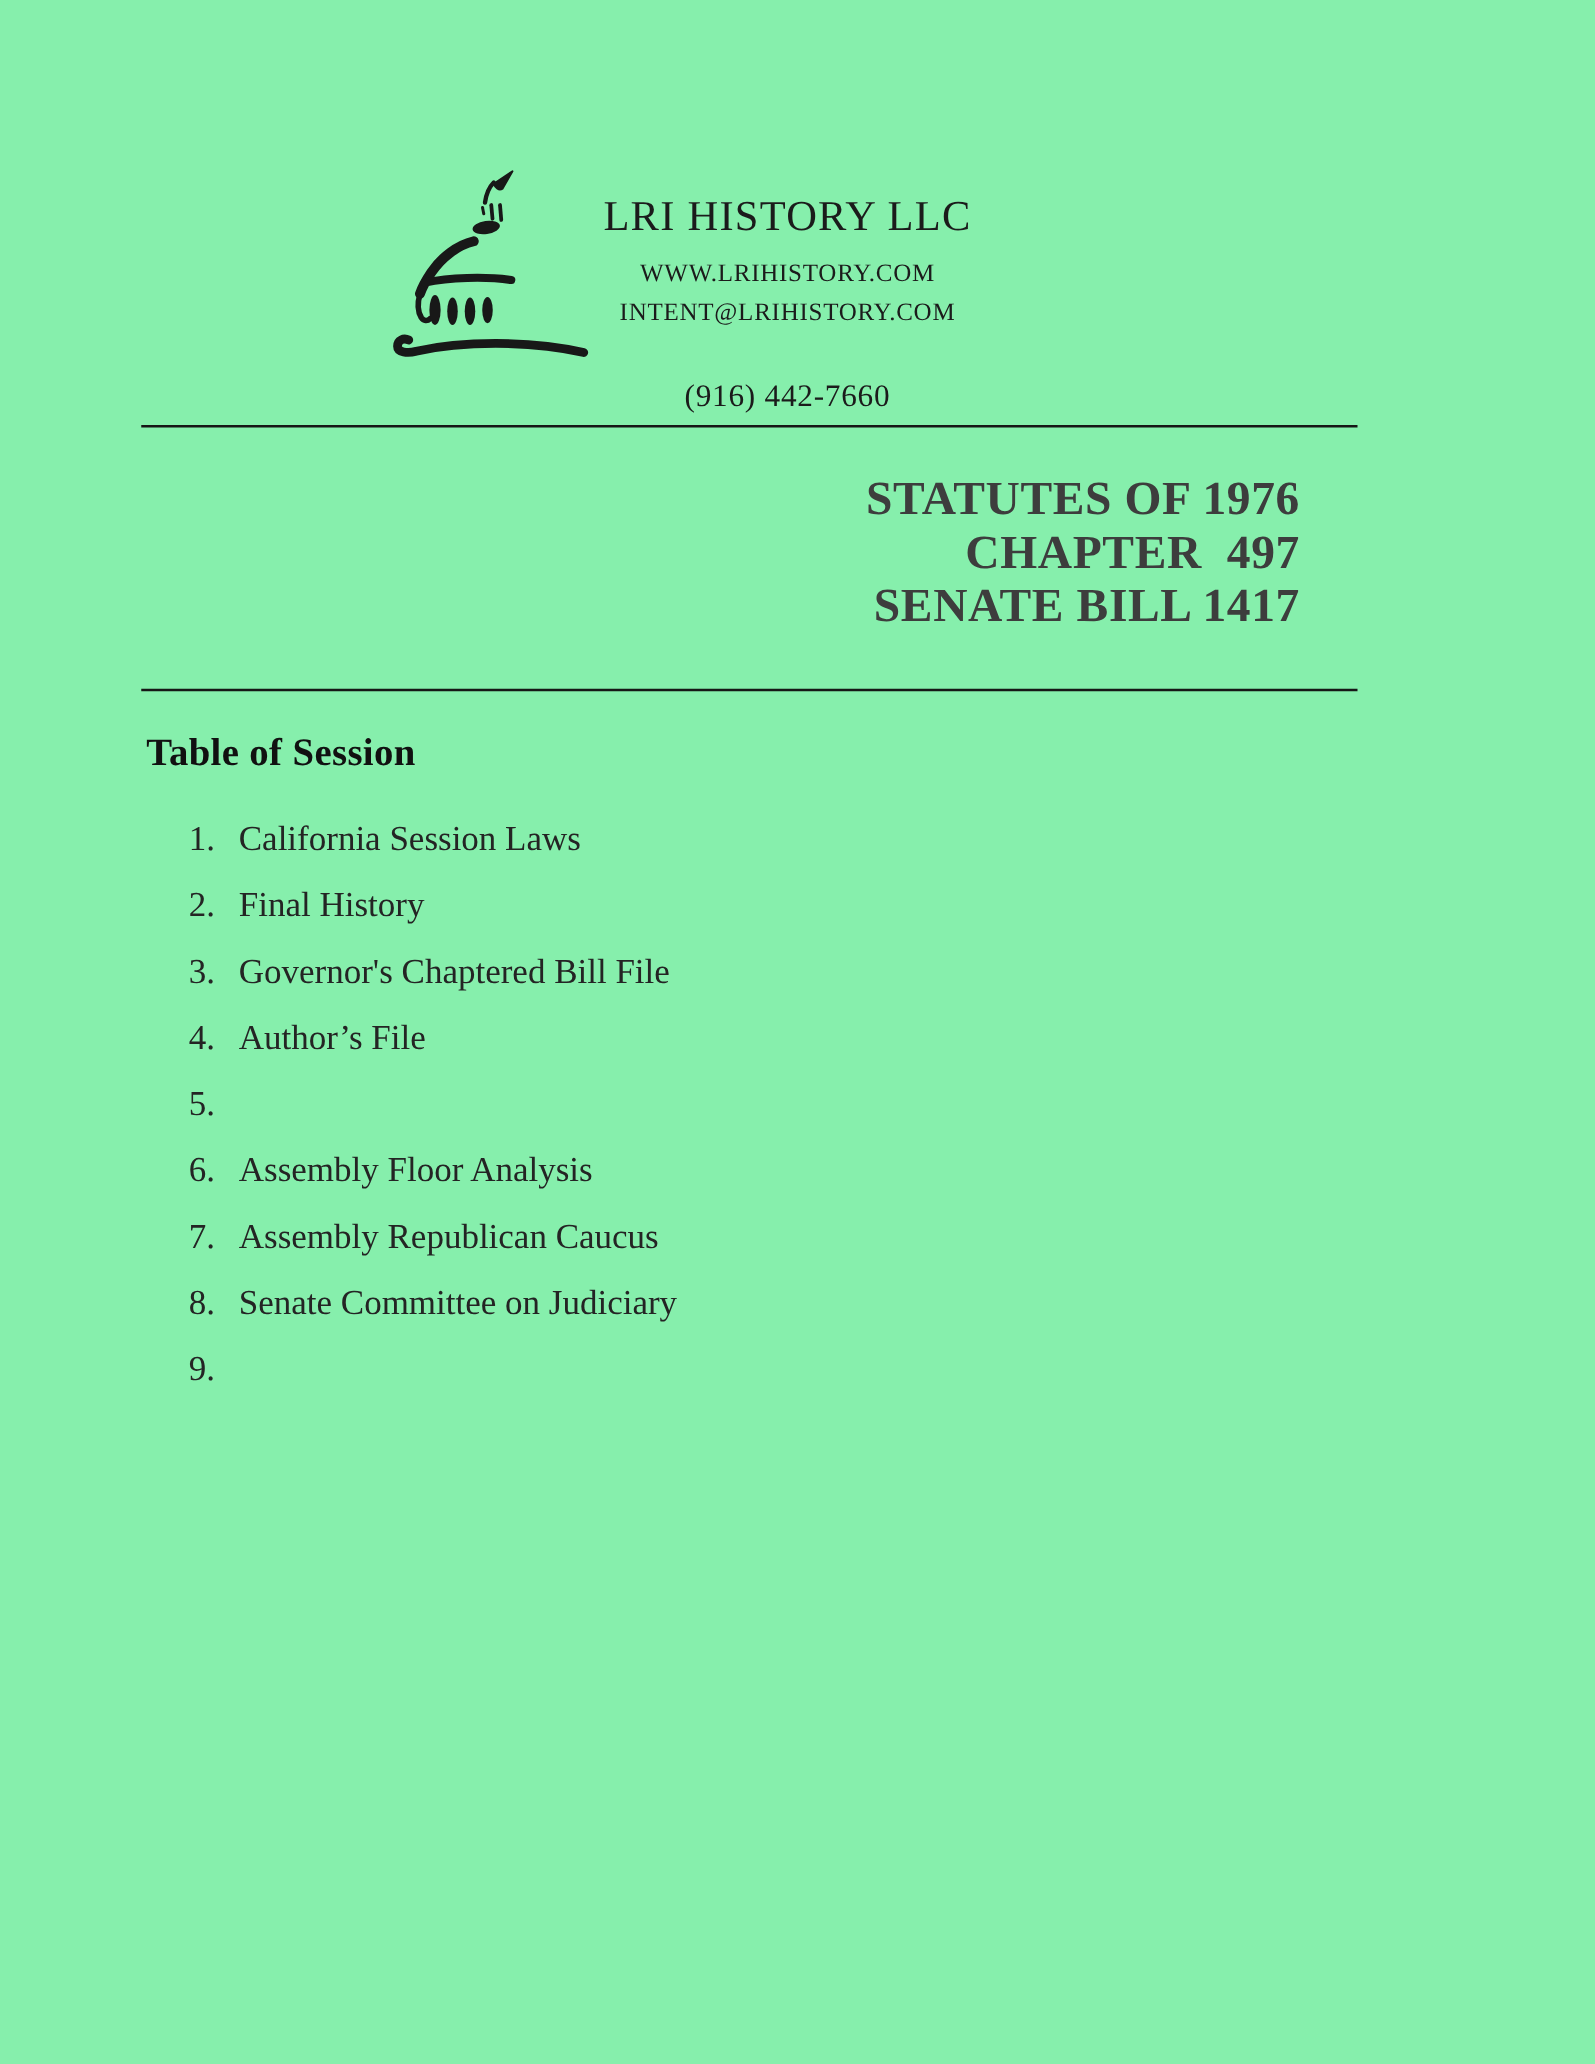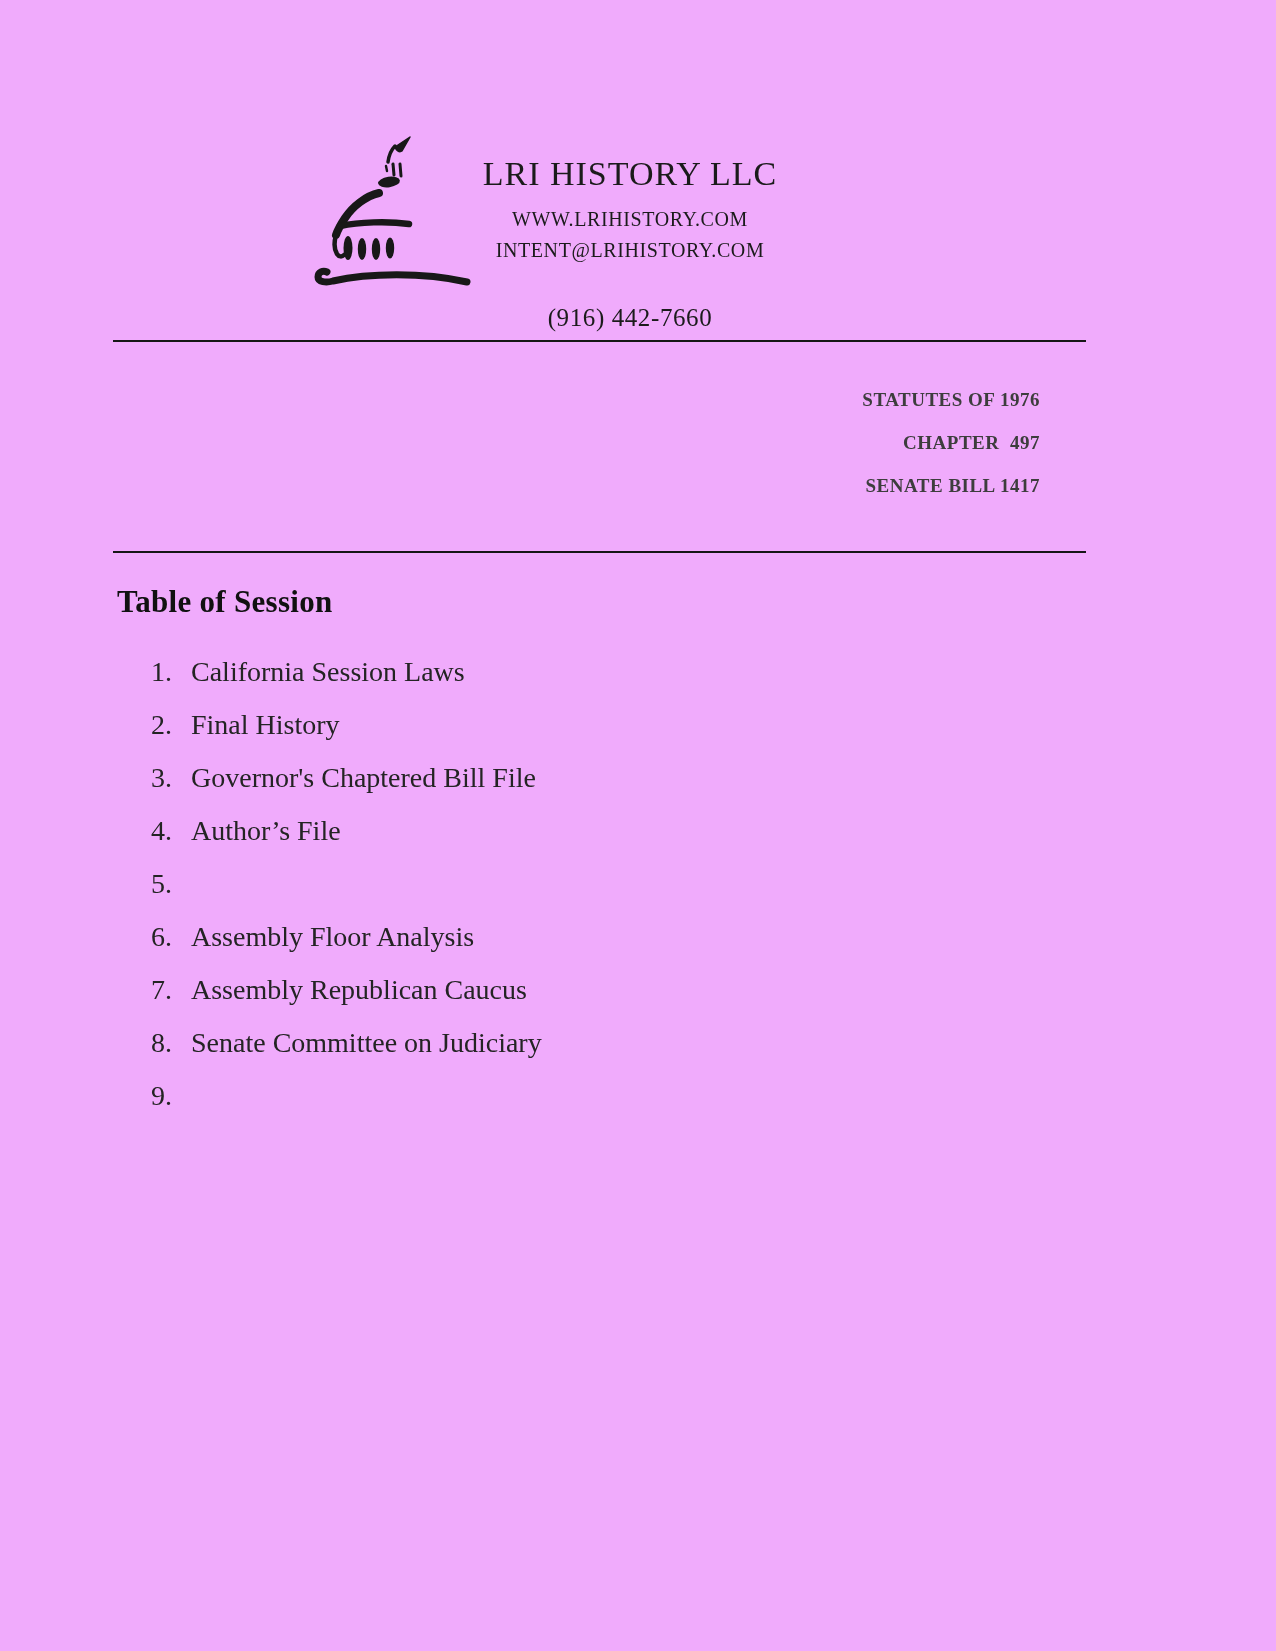--- a/index.html
+++ b/index.html
@@ -4,21 +4,21 @@
 <style>
   html, body {
     margin: 0;
     padding: 0;
     background: #ffffff;
   }
   .page {
     position: relative;
     width: 1276px;
     height: 1651px;
-    background: #f0abfc;
+    background: #86efac;
     font-family: "Liberation Serif", "DejaVu Serif", serif;
     overflow: hidden;
   }
 
   
   .logo-box {
     position: absolute;
     left: 293px;
     top: 122px;
     width: 180px;
@@ -66,21 +66,21 @@
   .rule-bottom { top: 551px; }
 
   
   .title-block {
     position: absolute;
     right: 236px;
     top: 378px;
     text-align: right;
     color: #3d3d3d;
     font-weight: bold;
-    font-size: 19px;
+    font-size: 38px;
     line-height: 43px;
     letter-spacing: 0.5px;
   }
   .title-block .title-line { white-space: pre; }
 
   
   .toc-heading {
     position: absolute;
     left: 117px;
     top: 584px;

